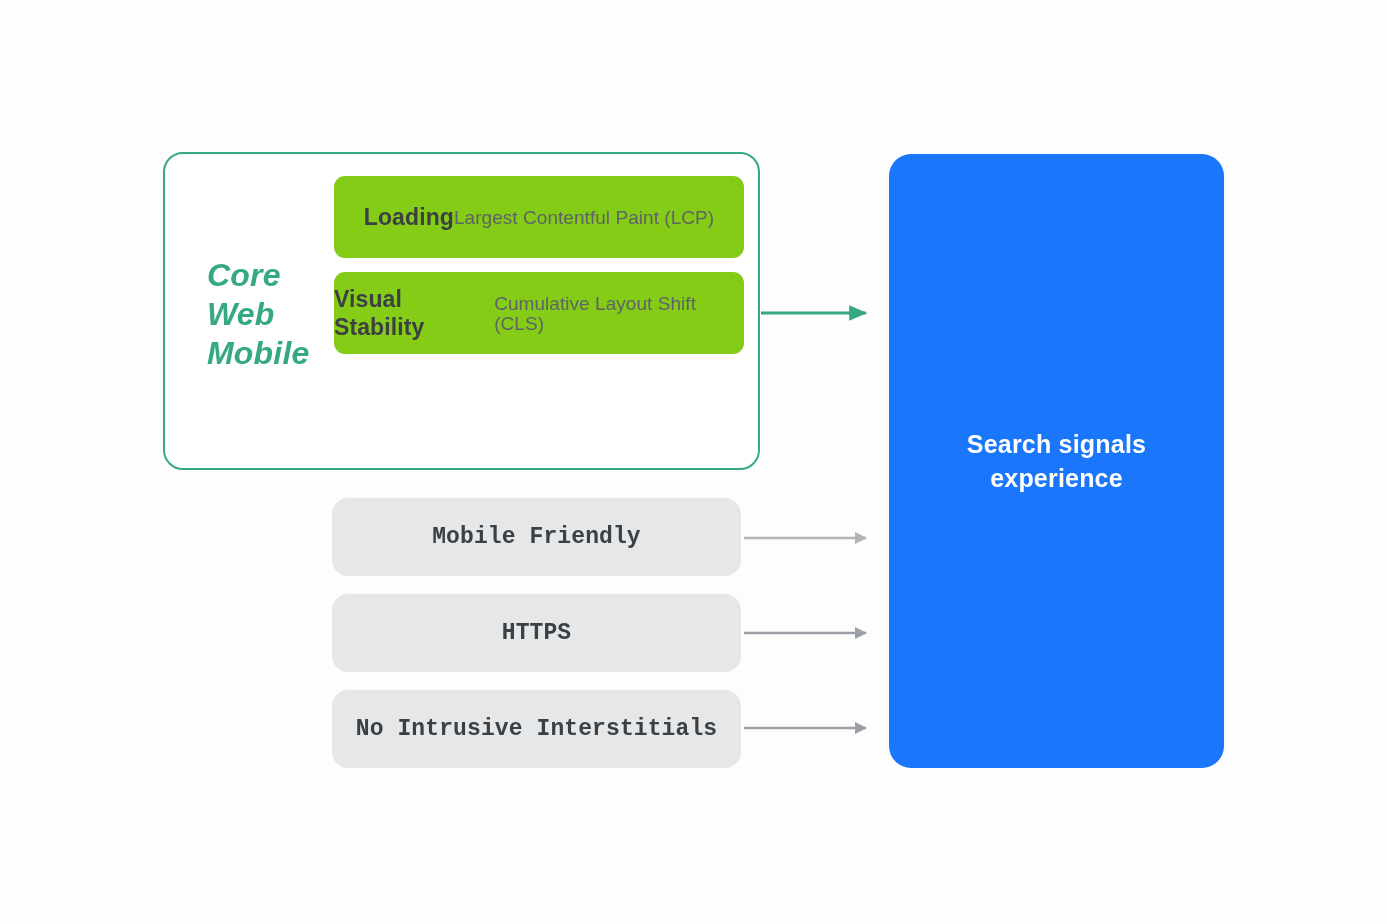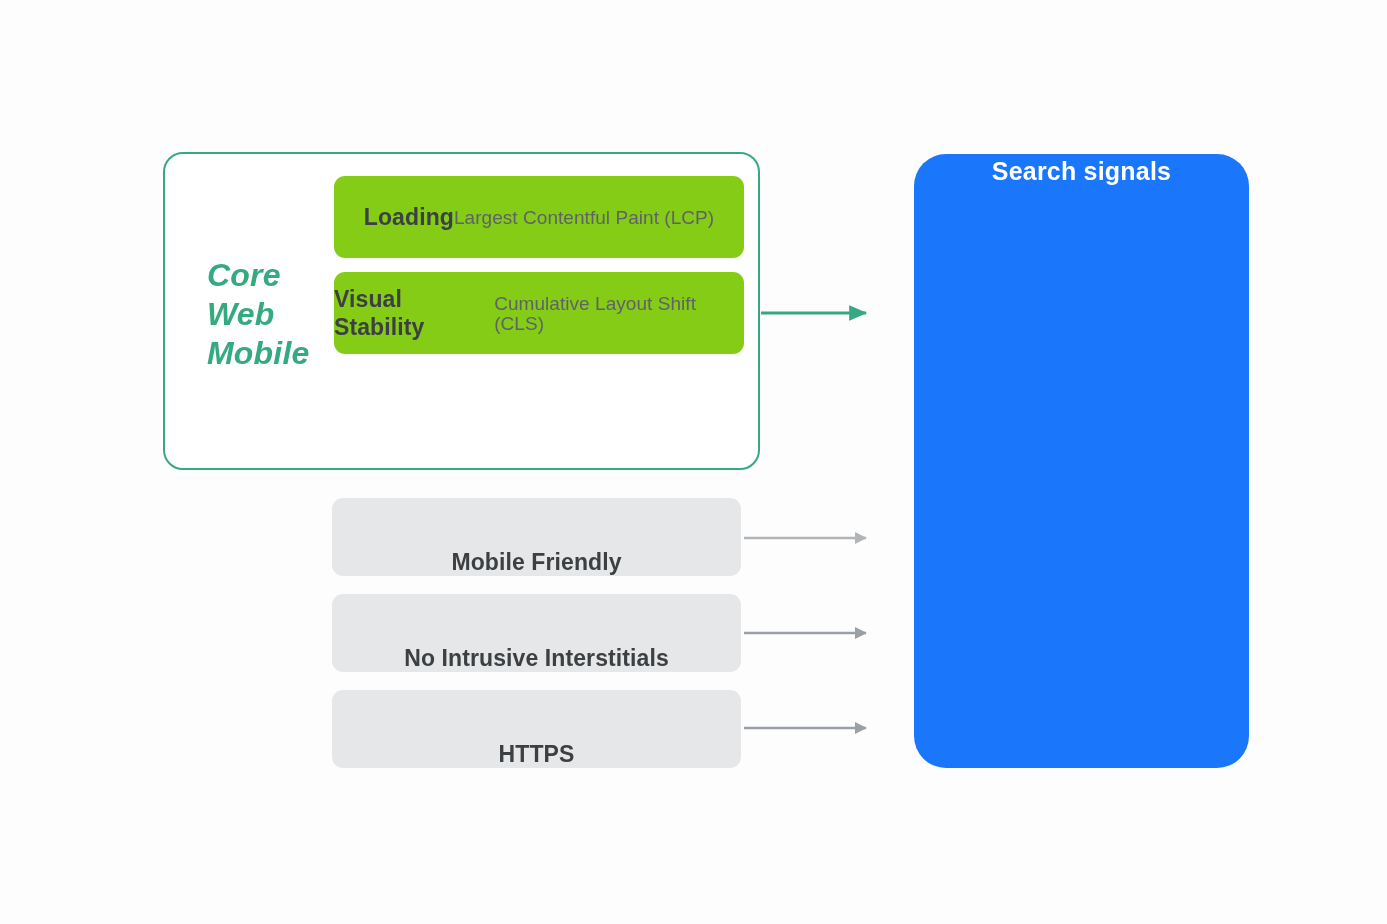--- a/index.html
+++ b/index.html
@@ -87,25 +87,26 @@
     position: absolute;
     left: 332px;
     top: 498px;
     width: 409px;
   }
   .signal-box {
     box-sizing: border-box;
     width: 409px;
     height: 78px;
     background: #e6e7e8;
-    border-radius: 11px;
+    border-radius: 16px;
     margin-bottom: 18px;
     display: flex;
-    align-items: flex-end;
+    align-items: center;
     justify-content: center;
+    font-family: Liberation Mono, monospace;
   }
   .signal-box:last-child { margin-bottom: 0; }
   .signal-label {
     color: #3c4043;
     font-size: 23px;
     font-weight: bold;
     line-height: 28px;
     letter-spacing: 0.1px;
   }
 
@@ -115,28 +116,28 @@
     left: 0;
     top: 0;
     width: 1387px;
     height: 924px;
     pointer-events: none;
   }
 
   
   #outcome-panel {
     position: absolute;
-    left: 914px;
+    left: 889px;
     top: 154px;
     width: 335px;
     height: 614px;
     background: #1a76fb;
-    border-radius: 32px;
+    border-radius: 22px;
     display: flex;
-    align-items: flex-start;
+    align-items: center;
     justify-content: center;
   }
   #outcome-text {
     color: #ffffff;
     font-size: 25px;
     font-weight: bold;
     line-height: 34px;
     text-align: center;
     letter-spacing: 0.2px;
     padding: 0 28px;
@@ -171,25 +172,25 @@
     </div>
   </div>
 
   <div id="signal-boxes">
 
     <div class="signal-box">
       <div class="signal-label">Mobile Friendly</div>
     </div>
 
     <div class="signal-box">
+      <div class="signal-label">HTTPS</div>
+    </div>
+
+    <div class="signal-box">
       <div class="signal-label">No Intrusive Interstitials</div>
-    </div>
-
-    <div class="signal-box">
-      <div class="signal-label">HTTPS</div>
     </div>
 
   </div>
 
   <svg id="connectors" viewBox="0 0 1387 924">
     <defs>
       <marker id="arrow-green" markerWidth="7" markerHeight="7" refX="5.6" refY="3" orient="auto" markerUnits="strokeWidth">
         <path d="M0,0.4 L6,3 L0,5.6 z" fill="#37a882"></path>
       </marker>
       <marker id="arrow-grey-light" markerWidth="5.6" markerHeight="5.6" refX="4.6" refY="2.8" orient="auto" markerUnits="strokeWidth">
@@ -205,16 +206,17 @@
     <line x1="744" y1="538" x2="866" y2="538" stroke="#b2b5b8" stroke-width="2.4" marker-end="url(#arrow-grey-light)"></line>
 
     <line x1="744" y1="633" x2="866" y2="633" stroke="#9aa0a6" stroke-width="2.4" marker-end="url(#arrow-grey)"></line>
 
     <line x1="744" y1="728" x2="866" y2="728" stroke="#9aa0a6" stroke-width="2.4" marker-end="url(#arrow-grey)"></line>
   </svg>
 
   <div id="outcome-panel">
     <div id="outcome-text">
       <div>Search signals</div>
+      <div>experience</div>
     </div>
   </div>
 
 </div>
 
 </body></html>

